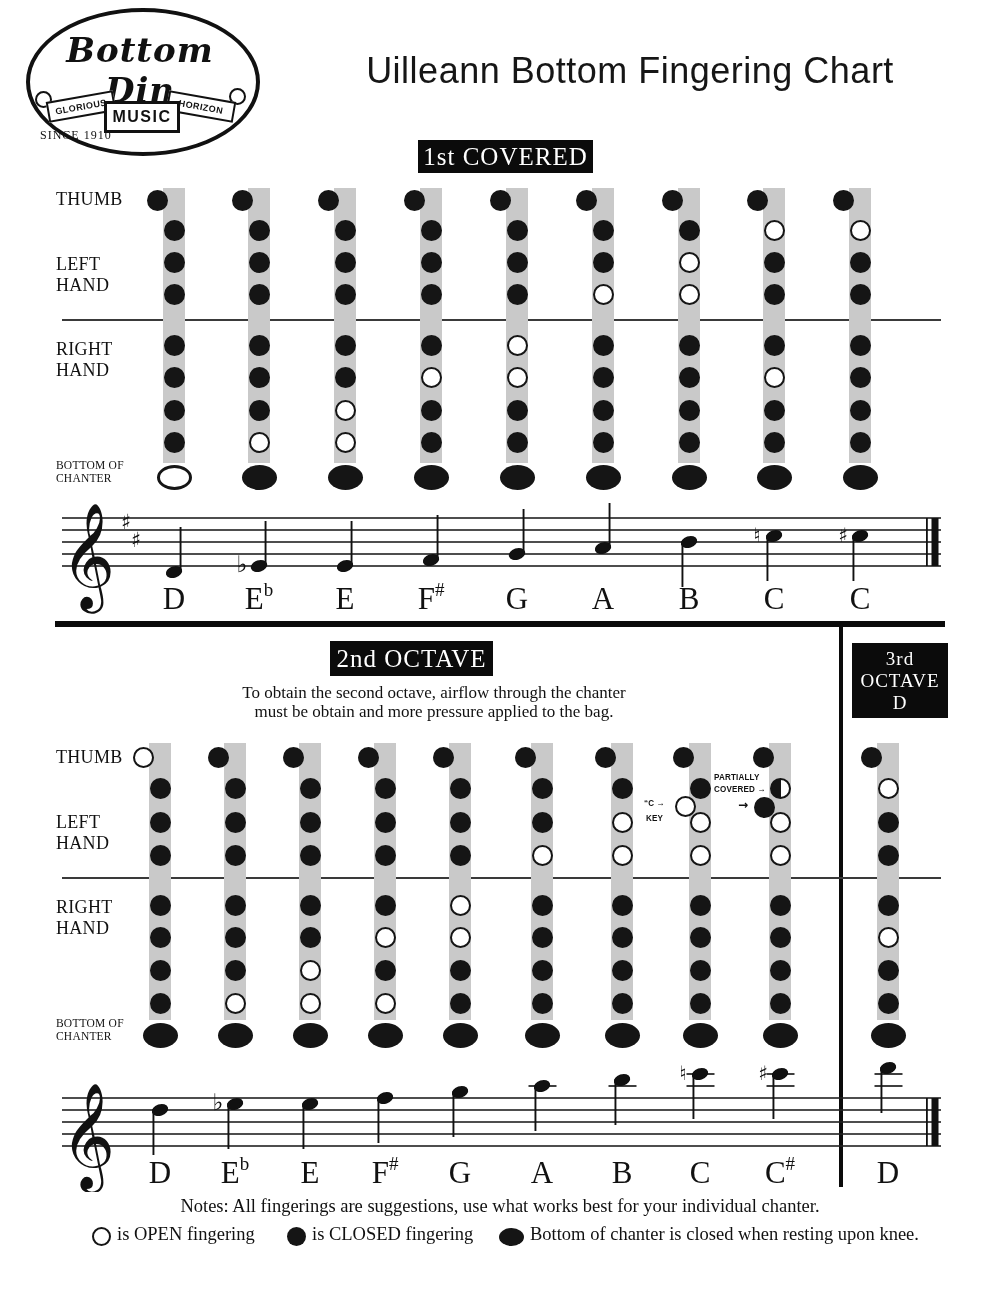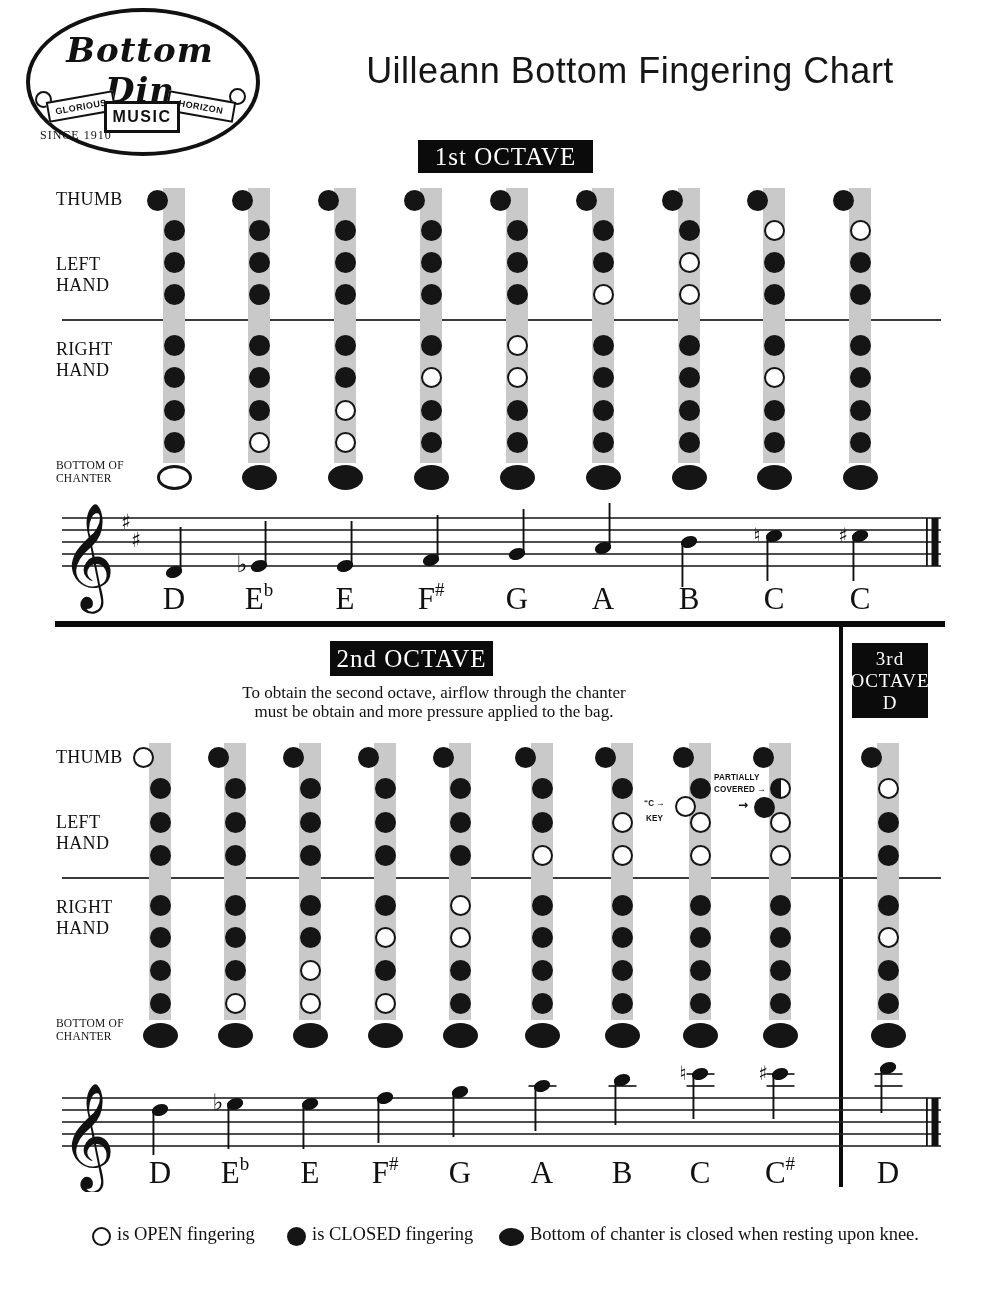--- a/index.html
+++ b/index.html
@@ -19,21 +19,21 @@
              display:flex;align-items:center;justify-content:center;z-index:2;
              font-family:"Liberation Sans",sans-serif;font-weight:bold;font-size:16px;letter-spacing:1.5px;}
   .logo-since{left:40px;top:128px;width:200px;text-align:left;font-size:12px;letter-spacing:1px;}
   .title{left:290px;top:50px;width:680px;text-align:center;font-family:"Liberation Sans",sans-serif;
          font-size:36px;letter-spacing:.5px;color:#161616;}
   
   .badge{background:#0b0b0b;color:#fff;display:flex;align-items:center;justify-content:center;
          font-size:25px;letter-spacing:1px;}
   .badge1{left:418px;top:140px;width:175px;height:33px;}
   .badge2{left:330px;top:641px;width:163px;height:35px;}
-  .badge3{left:852px;top:643px;width:76px;height:75px;flex-direction:column;font-size:19px;line-height:22px;}
+  .badge3{left:852px;top:643px;width:96px;height:75px;flex-direction:column;font-size:19px;line-height:22px;}
   .instr{left:134px;top:683px;width:600px;text-align:center;font-size:17px;line-height:19px;}
   
   .rowlab{font-weight:normal;font-size:18px;letter-spacing:.3px;line-height:21px;}
   .rowlab.small{font-size:11.5px;line-height:13px;letter-spacing:.2px;}
   
   .fbar{width:22px;background:#c9c9c9;}
   .dot{width:21px;height:21px;border-radius:50%;box-sizing:border-box;}
   .dot.closed{background:#151515;}
   .dot.open{background:#fff;border:2.6px solid #151515;}
   .dot.half{border:2.4px solid #151515;background:linear-gradient(to right,#151515 0 50%,#fff 50% 100%);}
@@ -67,21 +67,21 @@
   <div class="abs logo-oval"></div>
   <div class="abs logo-name">Bottom Din</div>
   <div class="abs scroll-end" style="left:35px;top:91px;"></div>
   <div class="abs scroll-end" style="left:229px;top:88px;"></div>
   <div class="abs ribbon ribbon-l">GLORIOUS</div>
   <div class="abs ribbon ribbon-r">HORIZON</div>
   <div class="abs music-box">MUSIC</div>
   <div class="abs logo-since">SINCE 1910</div>
   <div class="abs title">Uilleann Bottom Fingering Chart</div>
 
-  <div class="abs badge badge1">1st OCTAVE</div>
+  <div class="abs badge badge1">1st COVERED</div>
   <div class="abs thick-div"></div>
   <div class="abs badge badge2">2nd OCTAVE</div>
   <div class="abs instr">
     <div>To obtain the second octave, airflow through the chanter</div>
     <div>must be obtain and more pressure applied to the bag.</div>
   </div>
   <div class="abs badge badge3">
     <div>3rd</div>
     <div>OCTAVE</div>
     <div>D</div>
@@ -413,19 +413,20 @@
   <div class="abs" id="annos" style="left:0;top:0;">
       <div class="dot open" style="position: absolute; left: 674.5px; top: 795.5px;"></div>
       <div class="anno" style="position: absolute; left: 644px; top: 797px;">“C →</div>
       <div class="anno" style="position: absolute; left: 646px; top: 812px;">KEY</div>
       <div class="dot closed" style="position: absolute; left: 753.5px; top: 796.5px;"></div>
       <div class="anno" style="position: absolute; left: 714px; top: 771px;">PARTIALLY</div>
       <div class="anno" style="position: absolute; left: 714px; top: 783px;">COVERED →</div>
       <div class="anno-arrow abs" style="position: absolute; left: 738px; top: 799px;">→</div>
     </div>
 
+  <div class="abs notesline">Notes: All fingerings are suggestions, use what works best for your individual chanter.</div>
   <div class="abs lg-circle lg-open" style="left:92px;top:1227px;"></div>
   <div class="abs legend-text" style="left:117px;top:1224px;">is OPEN fingering</div>
   <div class="abs lg-circle lg-closed" style="left:287px;top:1227px;"></div>
   <div class="abs legend-text" style="left:312px;top:1224px;">is CLOSED fingering</div>
   <div class="abs lg-oval" style="left:499px;top:1228px;"></div>
   <div class="abs legend-text" style="left:530px;top:1224px;">Bottom of chanter is closed when resting upon knee.</div>
 </div>
 
 </body></html>

